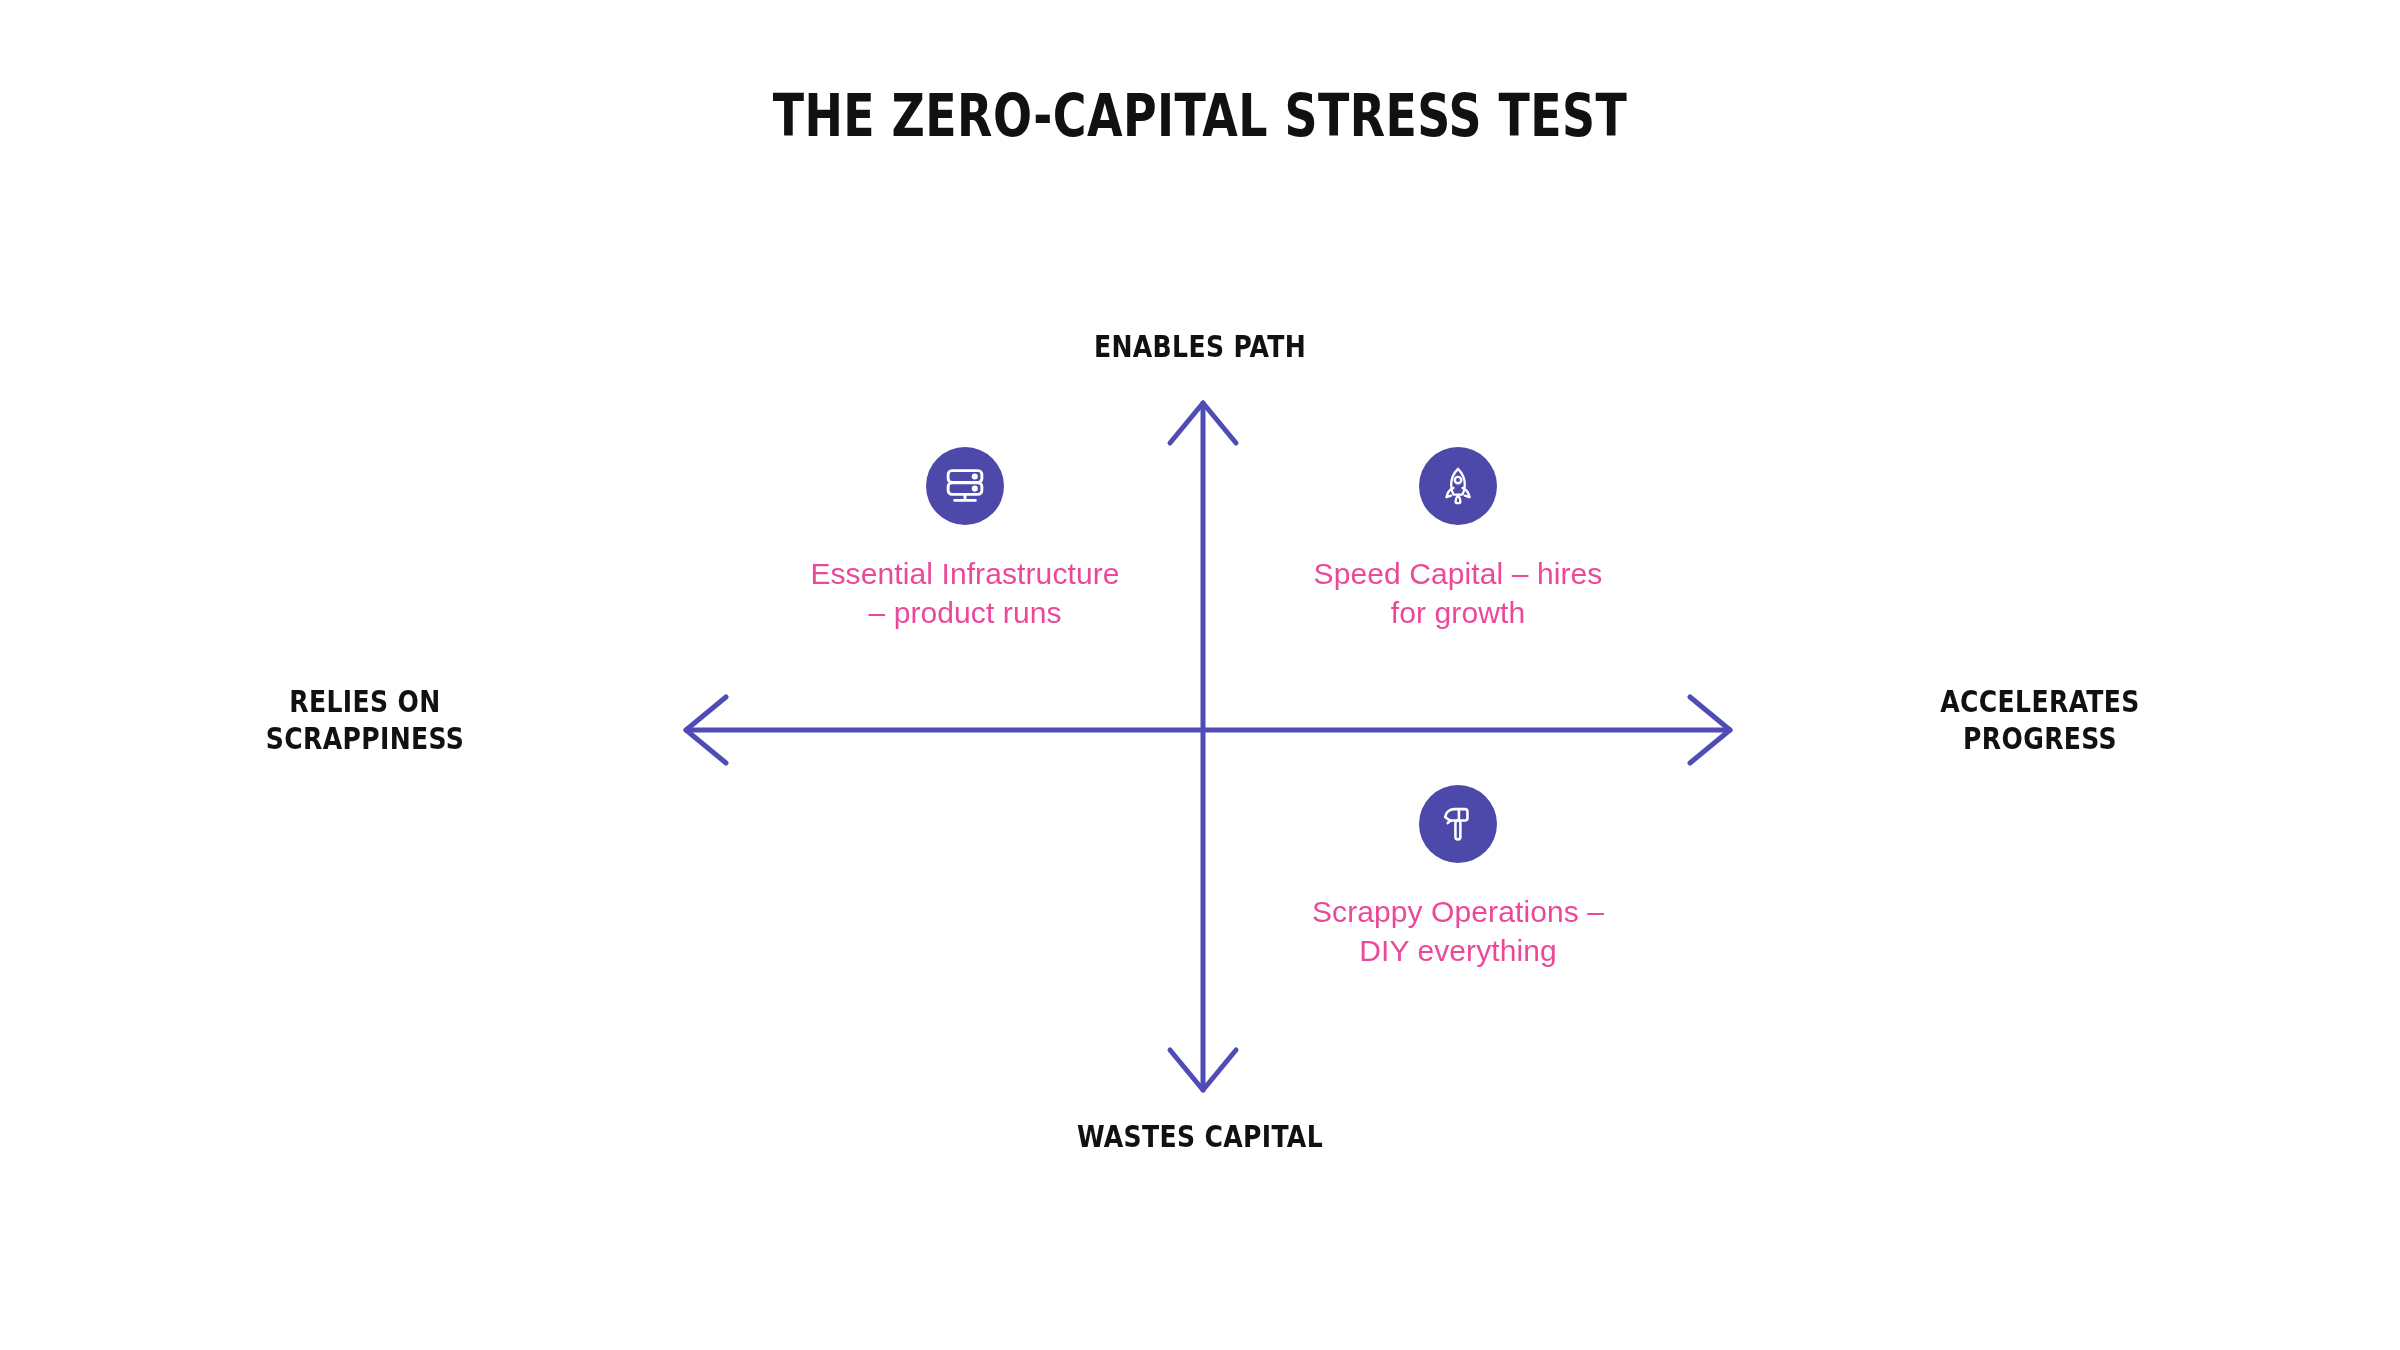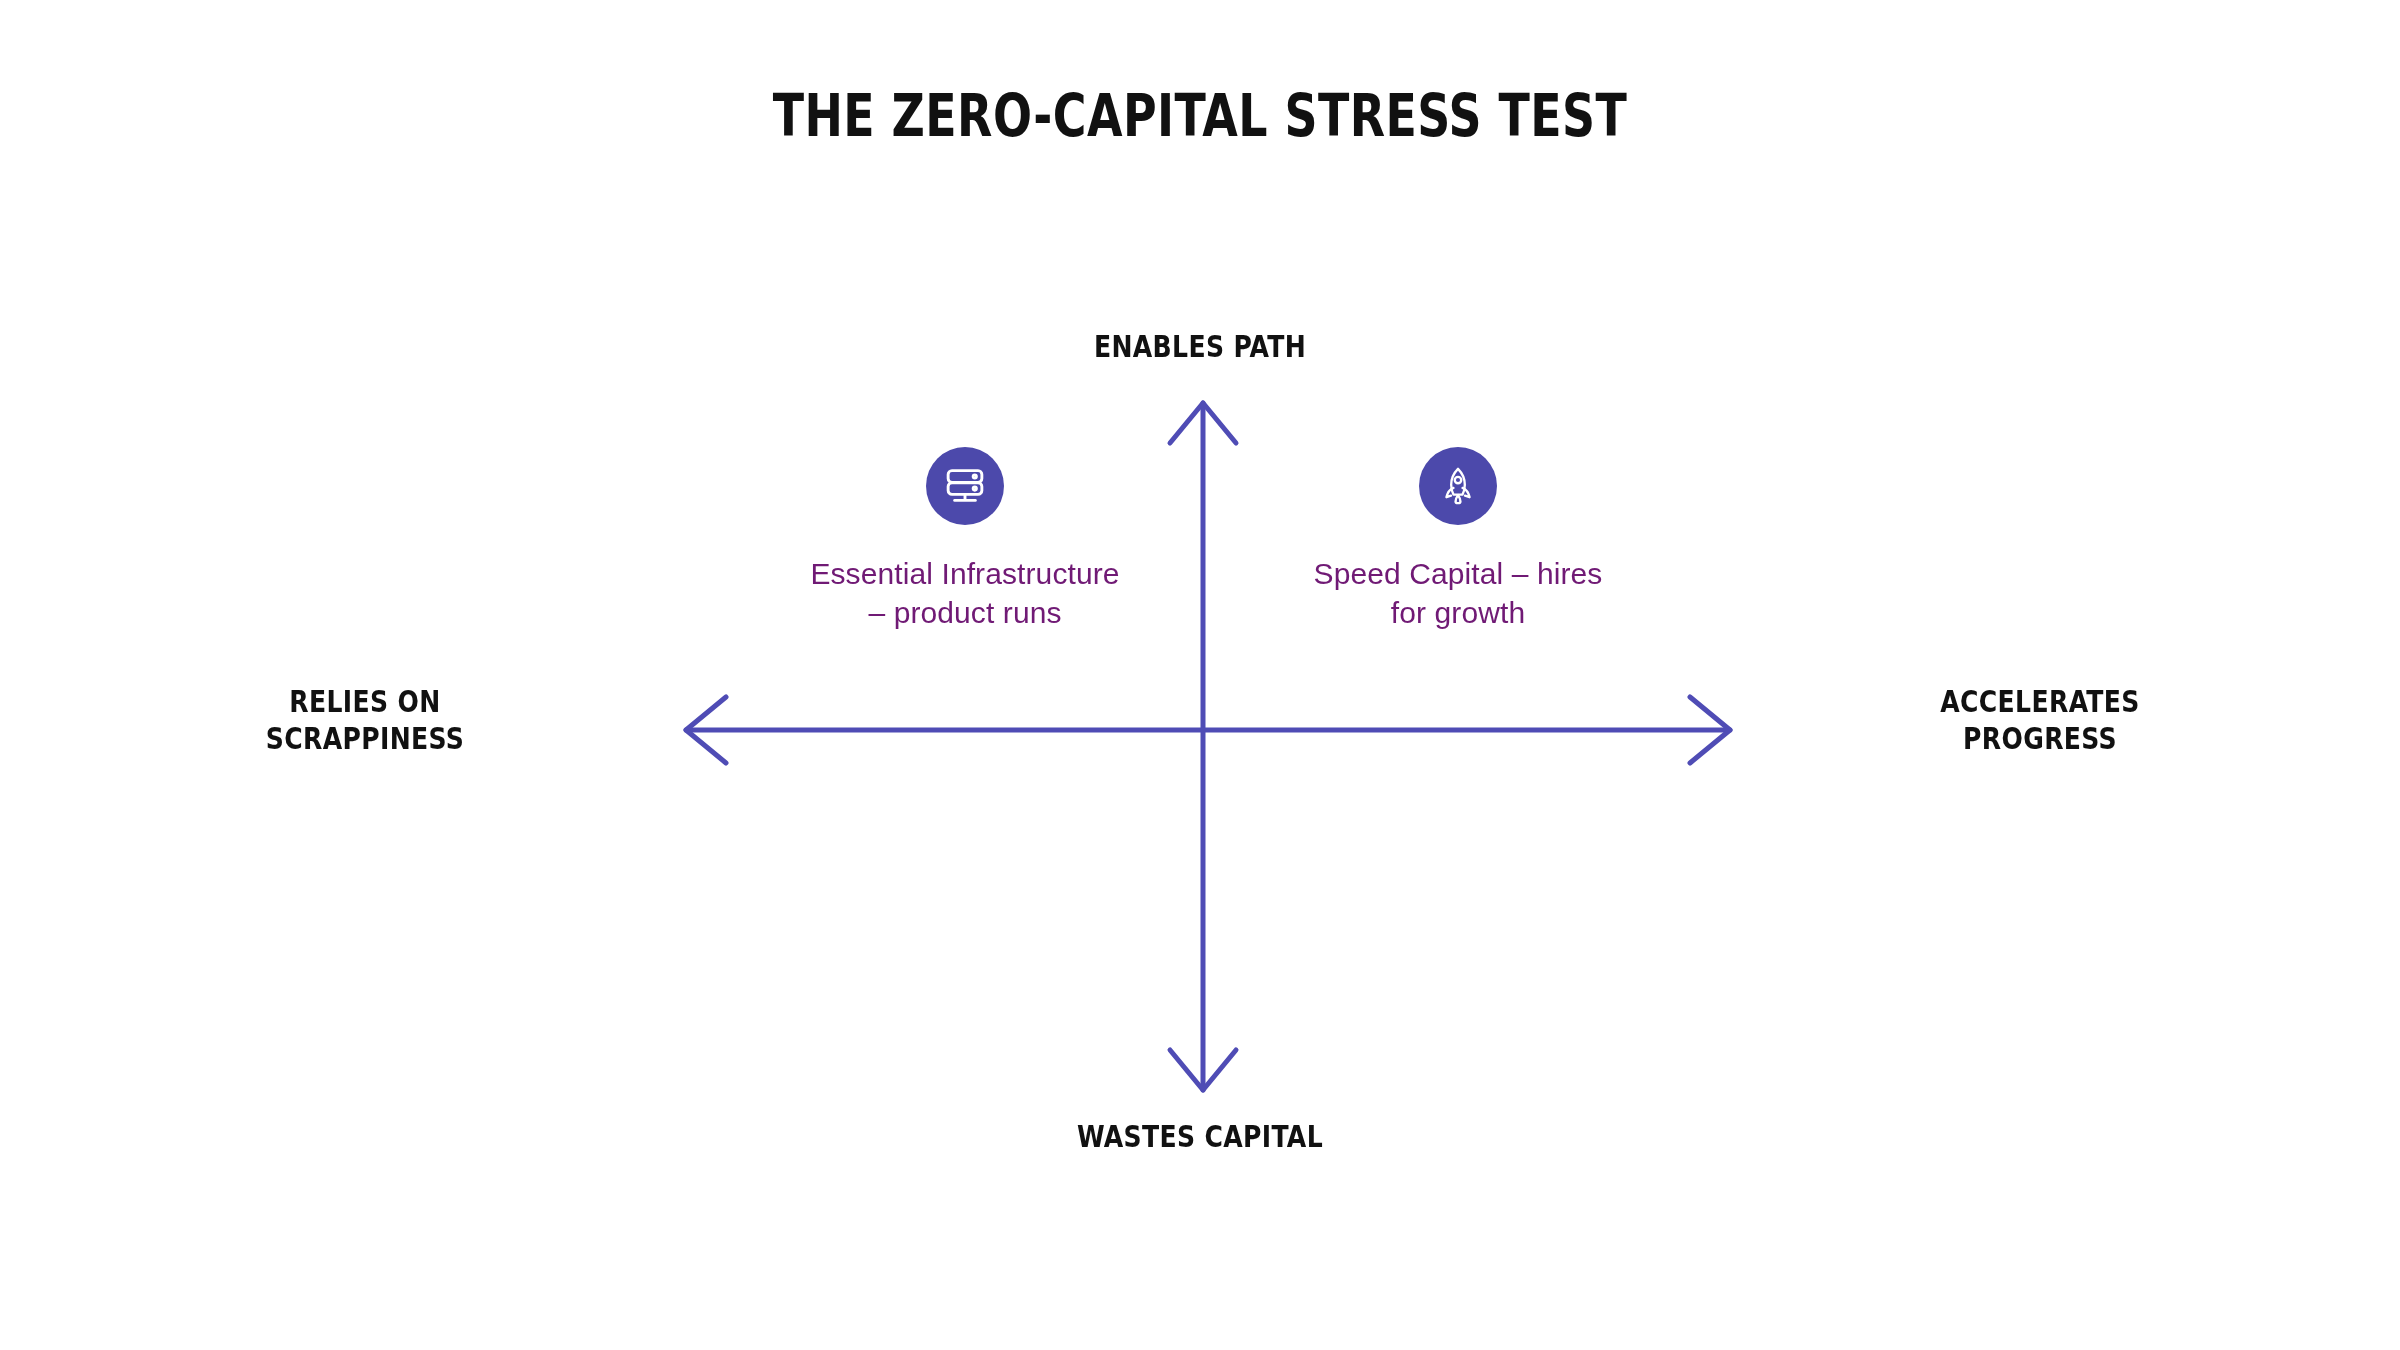--- a/index.html
+++ b/index.html
@@ -107,21 +107,21 @@
   .icon-badge svg {
     display: block;
   }
 
   .quadrant-label {
     margin-top: 29px;
     font-family: "Liberation Sans", "DejaVu Sans", sans-serif;
     font-weight: 400;
     font-size: 30px;
     line-height: 1.31;
-    color: #701a75;
+    color: #ec4899;
     white-space: pre-line;
     letter-spacing: 0.1px;
   }
 </style>
 </head>
 <body>
 
 <div id="page">
 
   <div class="chart-title">THE ZERO-CAPITAL STRESS TEST</div>
@@ -176,14 +176,28 @@
           <path d="M14.6 13.1c1.6.7 2.9 2 3.5 3.7l.5 1.6-2.6-.9"></path>
           <path d="M12 17.2c-.9 1.3-1.4 2.6-1.4 3.6 0 .6.6 1 1.4 1s1.4-.4 1.4-1c0-1-.5-2.3-1.4-3.6z"></path>
         </svg>
       </span>
     </div>
     <div class="quadrant-label">Speed Capital – hires
 for growth</div>
   </div>
 
 
+  <div class="quadrant q-br">
+    <div class="icon-badge">
+      <span>
+        <svg width="44" height="44" viewBox="0 0 24 24" fill="none" stroke="#ffffff" stroke-width="1.4" stroke-linecap="round" stroke-linejoin="round">
+          <path d="M5.0 8.1c.25-2.35 2.3-4.2 4.8-4.2h6.0c.75 0 1.35.6 1.35 1.35v3.5c0 .75-.6 1.35-1.35 1.35H9.0c-1.1 0-2.05.55-2.6 1.45"></path>
+          <path d="M5.0 8.1c1.0 1.1 2.0 1.75 3.0 1.95"></path>
+          <path d="M12.5 3.9v6.2"></path>
+          <rect x="10.6" y="10.1" width="2.7" height="10.3" rx="1.3"></rect>
+        </svg>
+      </span>
+    </div>
+    <div class="quadrant-label">Scrappy Operations –
+DIY everything</div>
+  </div>
 
 </div>
 
 </body></html>

